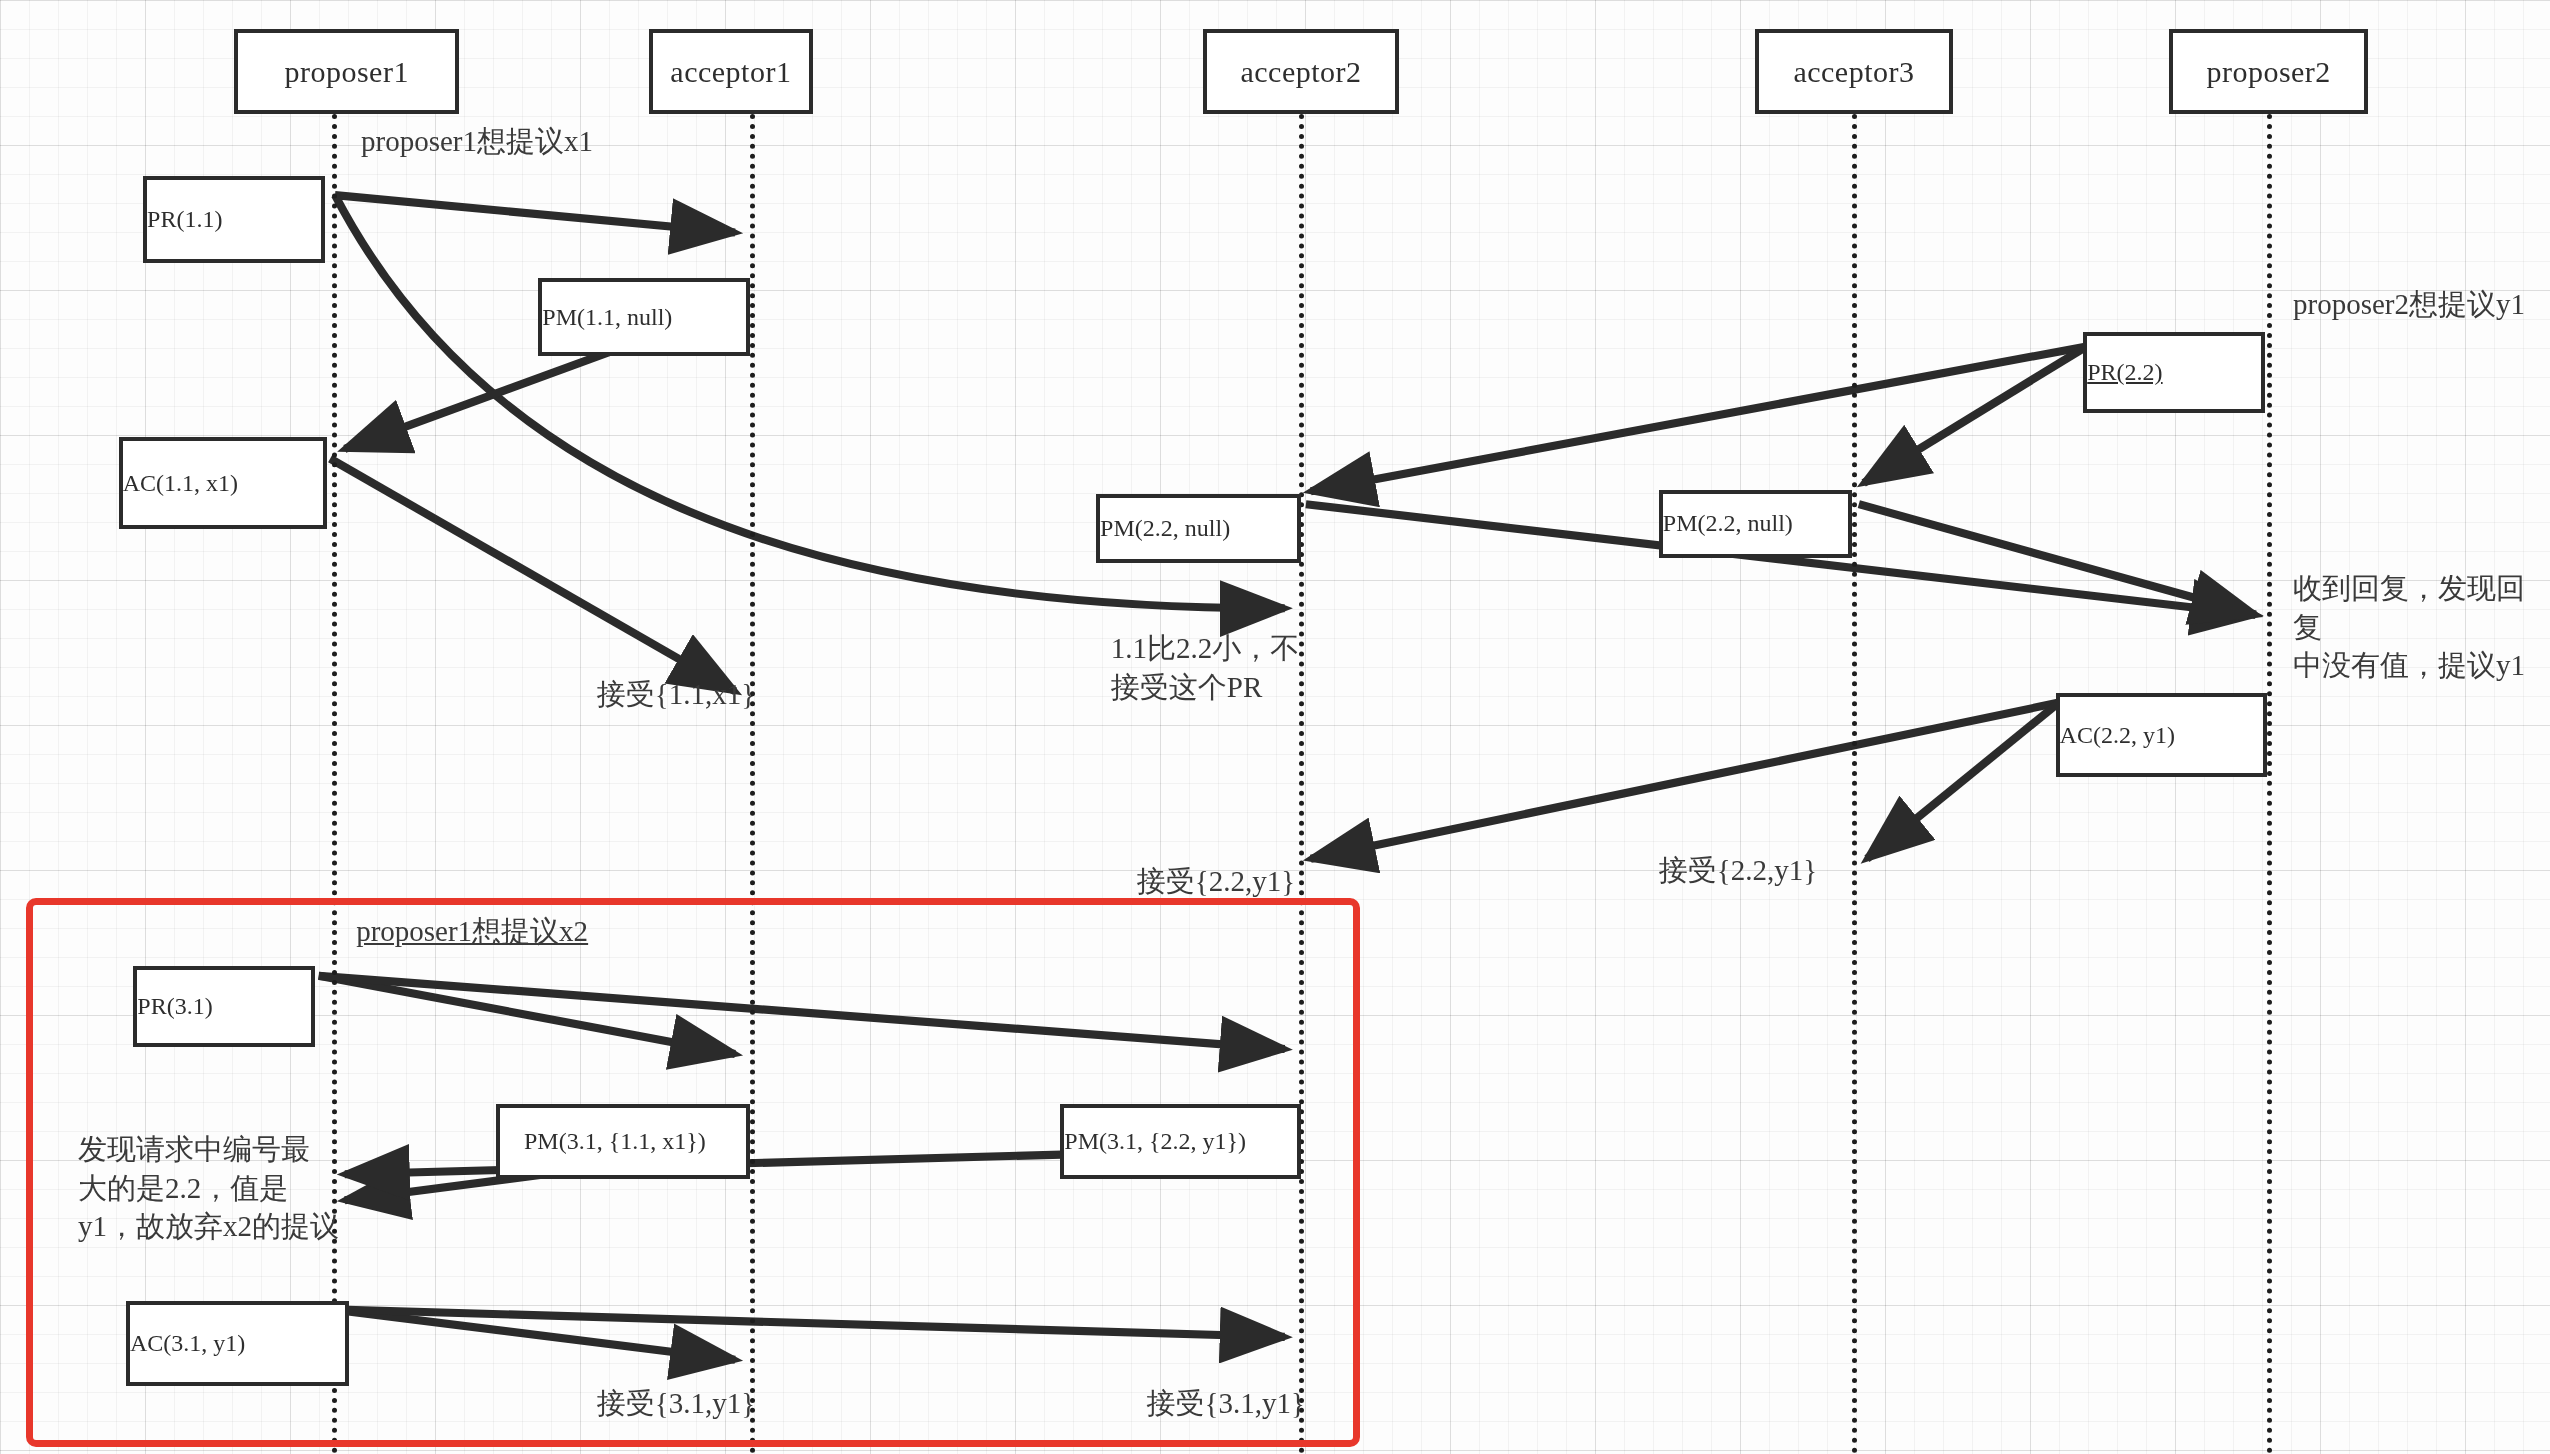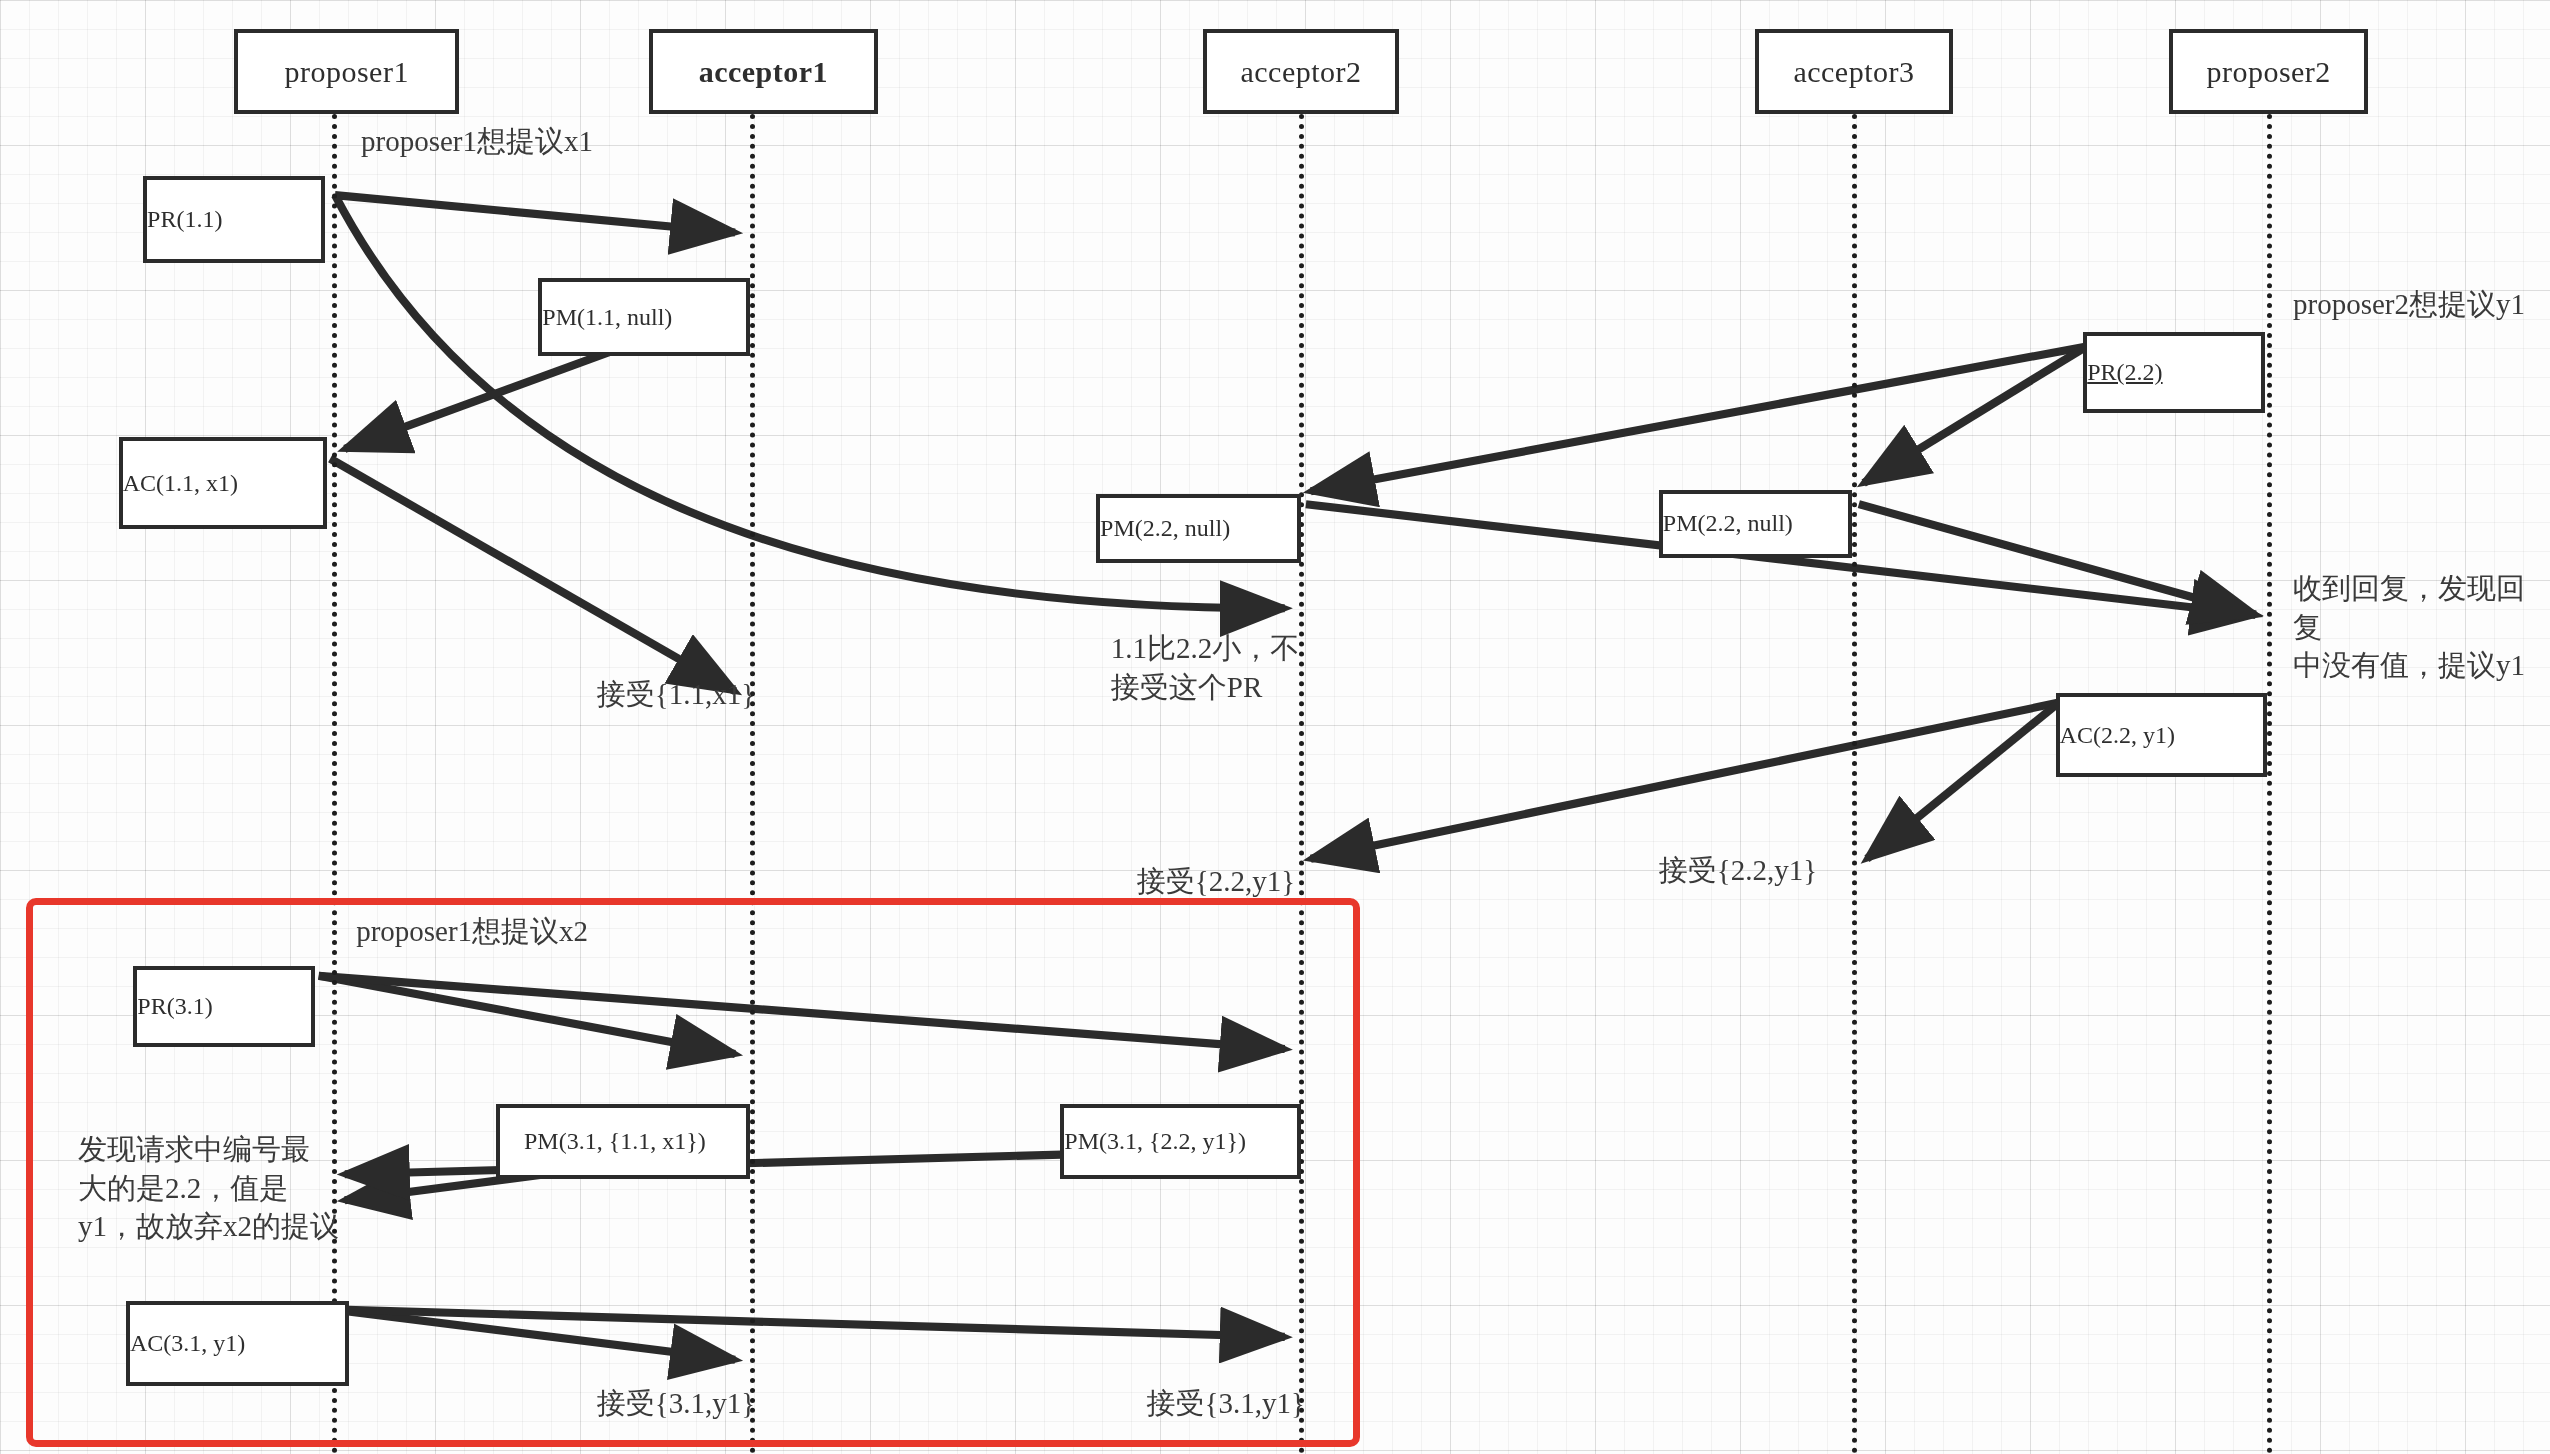--- a/index.html
+++ b/index.html
@@ -108,21 +108,21 @@
         <path d="M 203 805 L 452 836" marker-end="url(#ah)"></path>
         <path d="M 203 805 L 790 822" marker-end="url(#ah)"></path>
       </g>
   </svg>
 
   <div id="lifelines-layer">
       <div class="lifeline-head" style="left: 234.184px; top: 29.2752px; width: 225px; height: 84.5727px;">
         <span>proposer1</span>
       </div>
       <div class="lifeline" style="left: 331.76px; top: 113.848px; height: 1340.15px;"></div>
-      <div class="lifeline-head" style="left: 648.884px; top: 29.2752px; width: 229px; height: 84.5727px; font-weight: bold;">
+      <div class="lifeline-head" style="left: 648.884px; top: 29.2752px; width: 164px; height: 84.5727px;">
         <span>acceptor1</span>
       </div>
       <div class="lifeline" style="left: 749.713px; top: 113.848px; height: 1340.15px;"></div>
       <div class="lifeline-head" style="left: 1203.44px; top: 29.2752px; width: 195.153px; height: 84.5727px;">
         <span>acceptor2</span>
       </div>
       <div class="lifeline" style="left: 1299.39px; top: 113.848px; height: 1340.15px;"></div>
       <div class="lifeline-head" style="left: 1754.75px; top: 29.2752px; width: 198.406px; height: 84.5727px;">
         <span>acceptor3</span>
       </div>
@@ -170,21 +170,21 @@
   <div id="notes-layer">
       <div class="note" style="left: 361.033px; top: 121.98px; width: 422.832px;">proposer1想提议x1</div>
       <div class="note" style="left: 2293.05px; top: 284.62px; width: 439.094px;">proposer2想提议y1</div>
       <div class="note" style="left: 1110.75px; top: 629.416px; width: 195.153px;">1.1比2.2小，不
 接受这个PR</div>
       <div class="note" style="left: 596.843px; top: 674.955px; width: 195.153px;">接受{1.1,x1}</div>
       <div class="note" style="left: 2293.05px; top: 569.239px; width: 260.204px;">收到回复，发现回复
 中没有值，提议y1</div>
       <div class="note" style="left: 1136.77px; top: 861.991px; width: 191.901px;">接受{2.2,y1}</div>
       <div class="note" style="left: 1658.8px; top: 850.606px; width: 191.901px;">接受{2.2,y1}</div>
-      <div class="note" style="left: 356.154px; top: 912.409px; width: 426.084px;">proposer1想提议x2</div>
+      <div class="note" style="left: 356.154px; top: 912.409px; width: 426.084px; text-decoration: underline;">proposer1想提议x2</div>
       <div class="note" style="left: 78.0612px; top: 1112.46px; width: 279.719px; margin-top: 18px;">发现请求中编号最
 大的是2.2，值是
 y1，故放弃x2的提议</div>
       <div class="note" style="left: 596.843px; top: 1384.06px; width: 191.901px;">接受{3.1,y1}</div>
       <div class="note" style="left: 1146.52px; top: 1384.06px; width: 191.901px;">接受{3.1,y1}</div>
     </div>
   <div class="highlight-box" id="highlight-el" style="left: 26.0204px; top: 897.772px; width: 1333.55px; height: 549.723px; border-color: rgb(232, 55, 43);"></div>
 
 </div>
 

